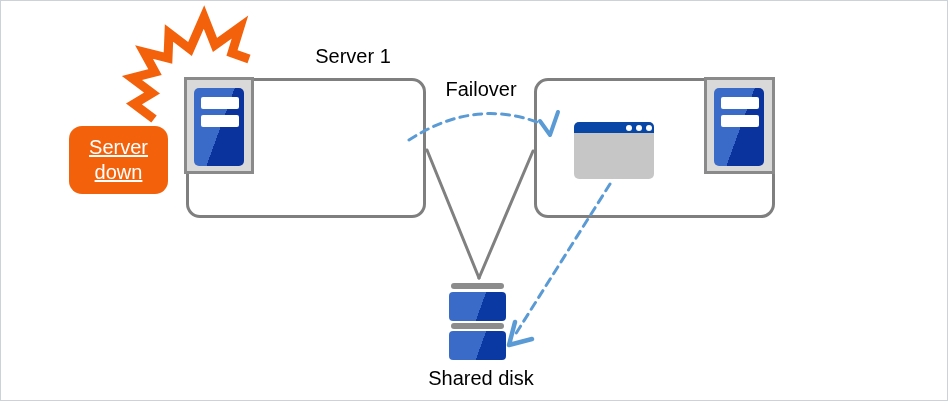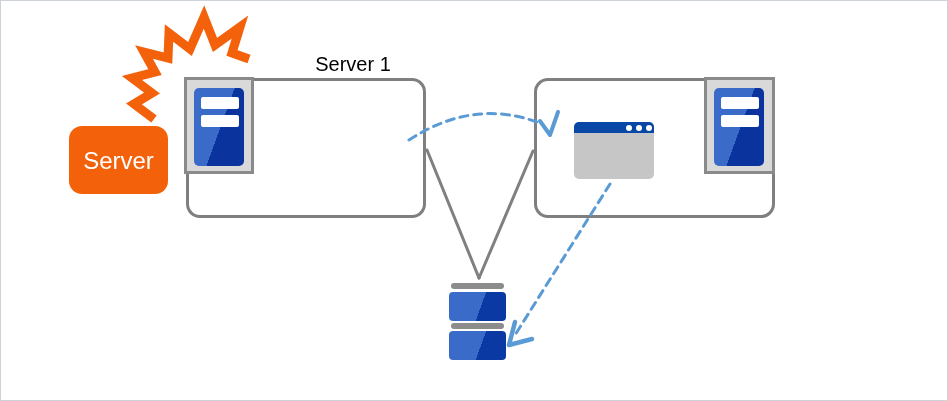--- a/index.html
+++ b/index.html
@@ -61,26 +61,27 @@
   .tower .bar.b1{top:9px;}
   .tower .bar.b2{top:27px;}
   
   .badge{
     position:absolute;
     left:68px;top:125px;
     width:99px;height:68px;
     border-radius:13px;
     background:#f4610b;
     color:#ffffff;
-    font-size:24px;
+    font-size:20px;
     line-height:25px;
     text-align:center;
     display:flex;
     flex-direction:column;
     justify-content:center;
+    text-decoration:underline;
   }
   
   .app-window{
     position:absolute;
     left:573px;top:121px;
     width:80px;height:57px;
     border-radius:5px;
     overflow:hidden;
     background:#c6c6c6;
   }
@@ -142,37 +143,40 @@
 
   <div class="icon-box right">
     <div class="tower">
       <div class="bar b1"></div>
       <div class="bar b2"></div>
     </div>
   </div>
 
   <div class="badge">
     <span>Server</span>
+    <span>down</span>
   </div>
 
   <div class="app-window">
     <div class="titlebar"></div>
     <div class="dot d1"></div>
     <div class="dot d2"></div>
     <div class="dot d3"></div>
   </div>
 
   <div class="disk">
     <div class="cap c1"></div>
     <div class="platter p1"></div>
     <div class="cap c2"></div>
     <div class="platter p2"></div>
   </div>
 
-  <div class="label" style="left:272px;top:52px;">Server 1</div>
+  <div class="label" style="left:272px;top:44px;">Server 1</div>
+  <div class="label" style="left:400px;top:77px;">Failover</div>
+  <div class="label" style="left:400px;top:366px;">Shared disk</div>
 
   <svg class="overlay" width="948" height="401" viewBox="0 0 948 401">
 
     <polyline points="153,118 133,103 151,92 131,77 154,71 143,51 167,57 168,32 189,48 203,16 214,44 239,26 231,52 248,58" fill="none" stroke="#f4610b" stroke-width="9" stroke-linejoin="miter" stroke-miterlimit="5"></polyline>
 
     <path d="M426 149 L478 277" fill="none" stroke="#808080" stroke-width="3" stroke-linecap="round"></path>
     <path d="M532 150 L478 277" fill="none" stroke="#808080" stroke-width="3" stroke-linecap="round"></path>
 
     <path d="M408 139 Q474 96 541 123" fill="none" stroke="#5b9bd5" stroke-width="3" stroke-dasharray="8 6" stroke-linecap="round"></path>
     <path d="M539 120 L549 134 L557 111" fill="none" stroke="#5b9bd5" stroke-width="4" stroke-linecap="round" stroke-linejoin="round"></path>

